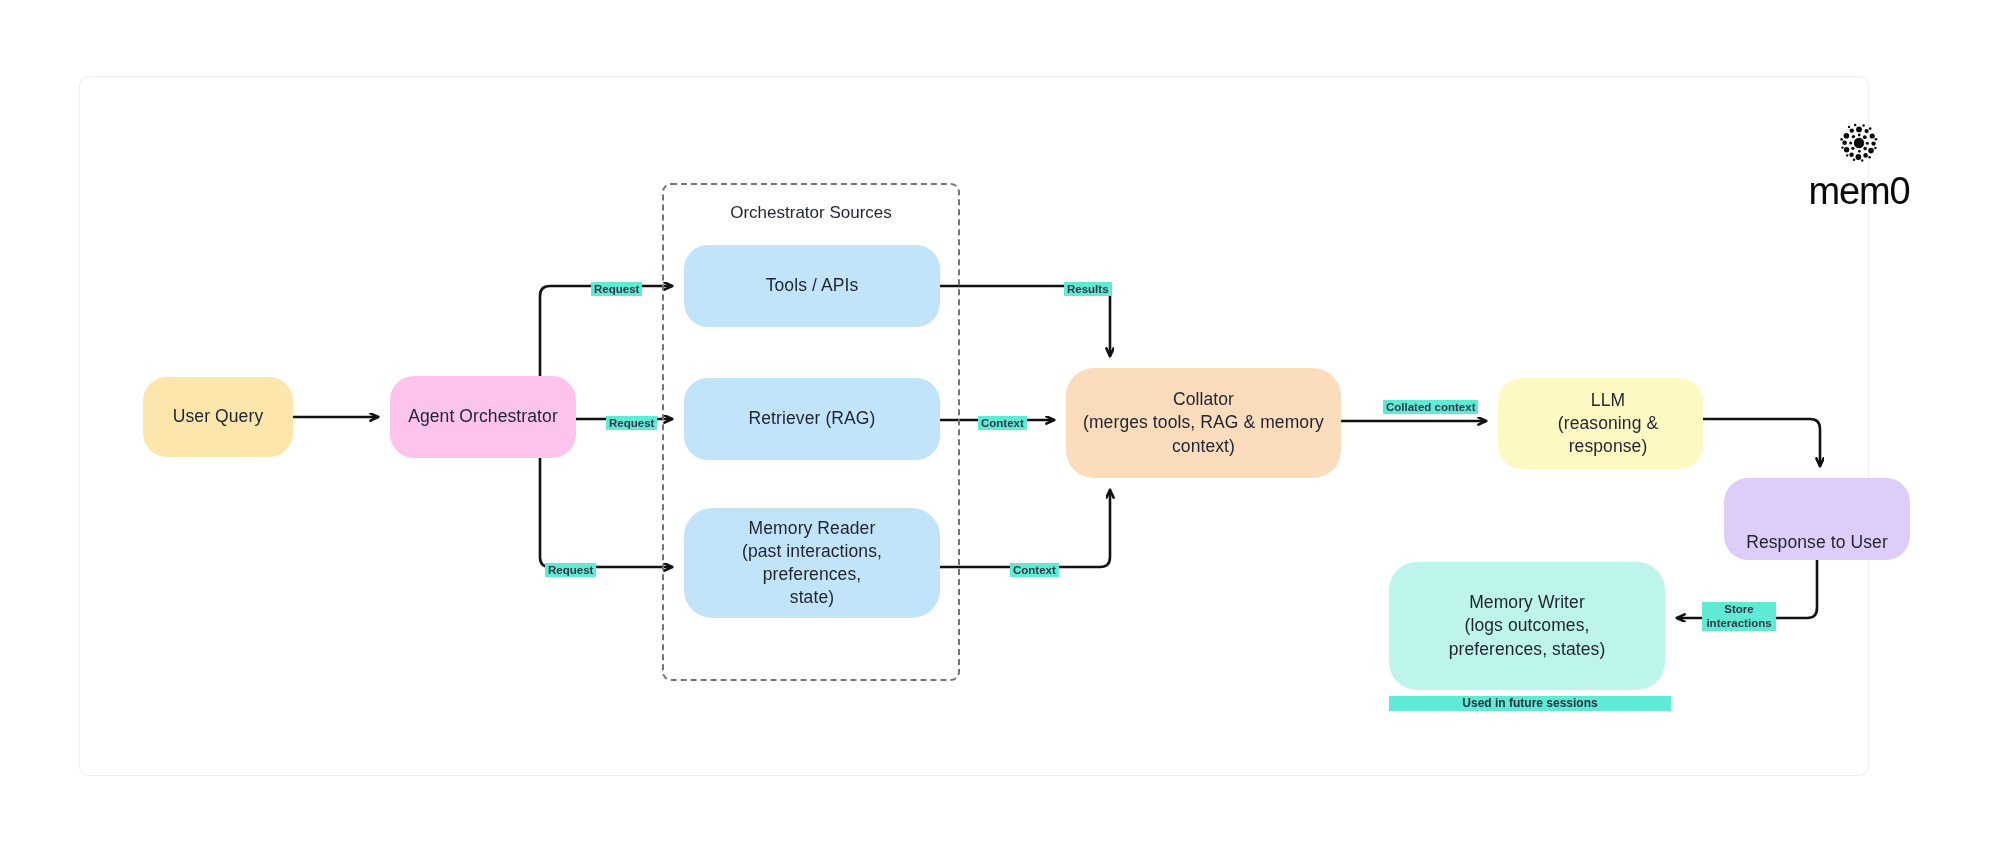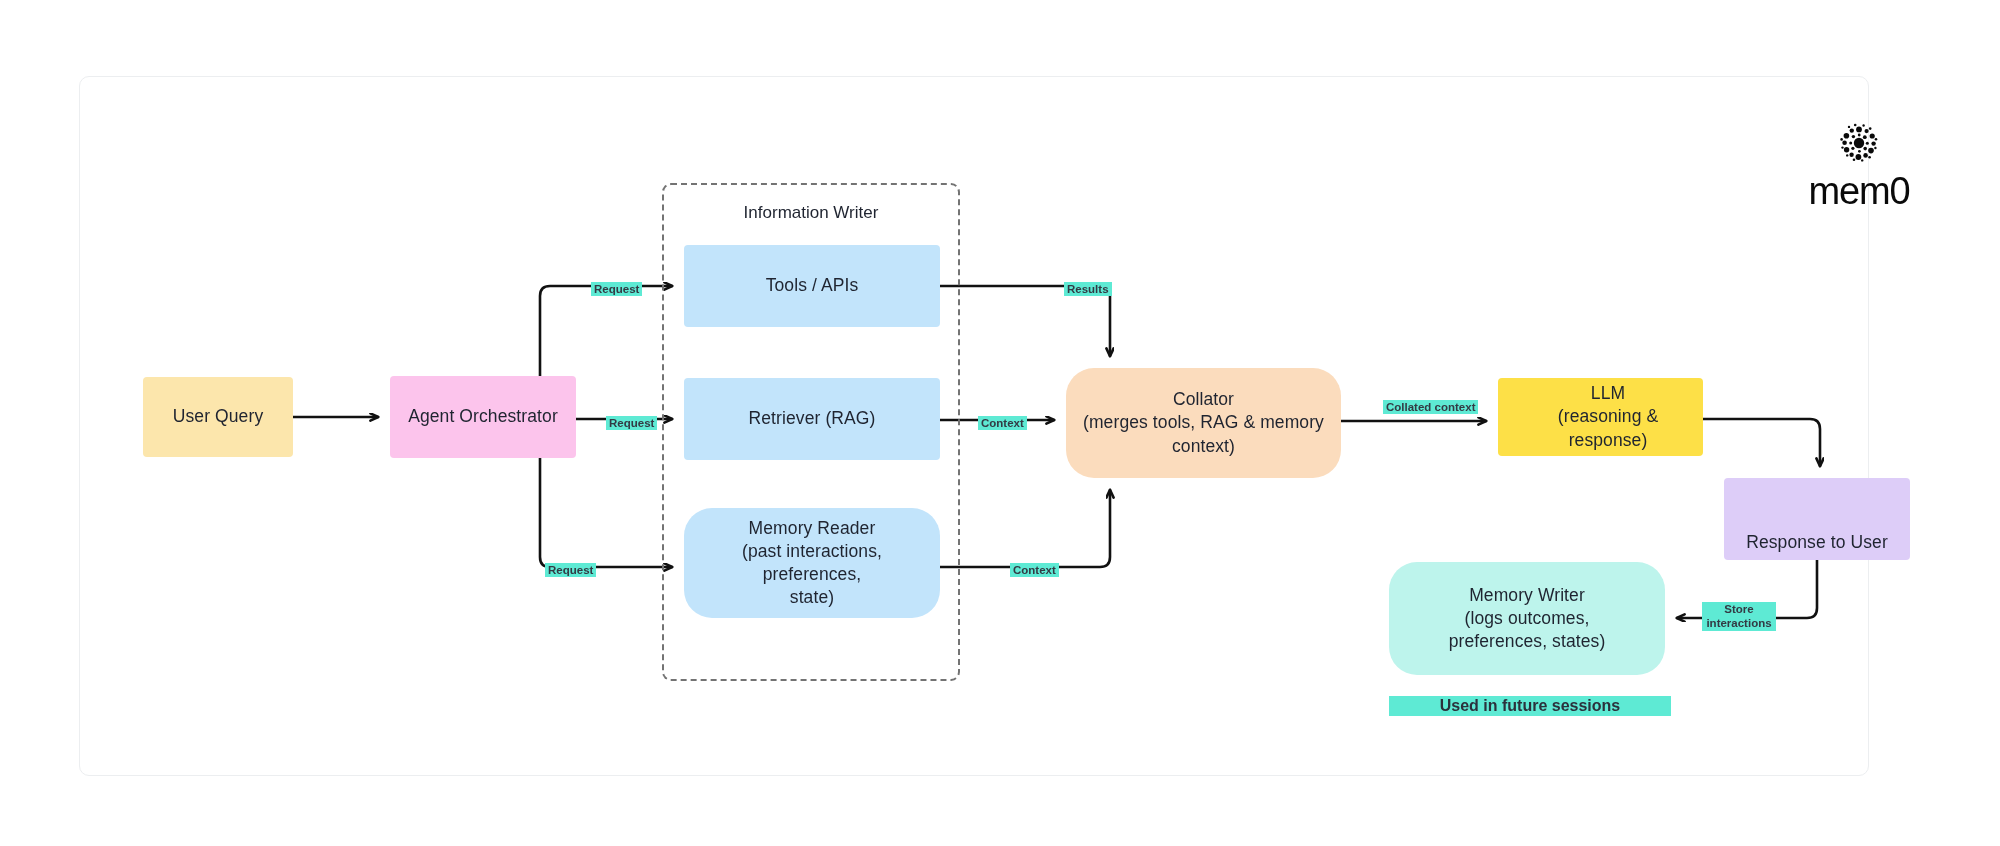--- a/index.html
+++ b/index.html
@@ -34,38 +34,38 @@
     height: 846px;
     pointer-events: none;
   }
   .node {
     position: absolute;
     box-sizing: border-box;
     display: flex;
     align-items: center;
     justify-content: center;
     text-align: center;
-    border-radius: 4px;
+    border-radius: 24px;
     color: #1f2430;
     font-size: 17.5px;
     line-height: 1.32;
     padding: 6px 12px;
     letter-spacing: 0.1px;
   }
   .node span { display: block; }
 
   #n-user-query      { left: 143px;  top: 377px; width: 150px; height: 80px;  background:#fce6ac; }
   #n-orchestrator    { left: 390px;  top: 376px; width: 186px; height: 82px;  background:#fcc4ec; }
   #n-tools           { left: 684px;  top: 245px; width: 256px; height: 82px;  background:#c2e4fb; }
   #n-retriever       { left: 684px;  top: 378px; width: 256px; height: 82px;  background:#c2e4fb; }
   #n-memory-reader   { left: 684px;  top: 508px; width: 256px; height: 110px; background:#c2e4fb; border-radius:28px; }
   #n-collator        { left: 1066px; top: 368px; width: 275px; height: 110px; background:#fbdcbd; border-radius:28px; }
-  #n-llm             { left: 1498px; top: 378px; width: 205px; height: 78px;  background:#fde047;padding-left:27px; }
+  #n-llm             { left: 1498px; top: 378px; width: 205px; height: 91px;  background:#fef9c3;padding-left:27px; }
   #n-response        { left: 1724px; top: 478px; width: 186px; height: 82px;  background:#ddcdf8;align-items:flex-end; }
-  #n-memory-writer   { left: 1389px; top: 562px; width: 276px; height: 113px; background:#bdf4ec; border-radius:28px; }
+  #n-memory-writer   { left: 1389px; top: 562px; width: 276px; height: 128px; background:#bdf4ec; border-radius:28px; }
 
   #dashed-group {
     position: absolute;
     left: 662px;
     top: 183px;
     width: 298px;
     height: 498px;
     border: 2.5px dashed #737373;
     border-radius: 9px;
     box-sizing: border-box;
@@ -93,21 +93,21 @@
   }
 
   #lbl-req-tools     { left: 591px;  top: 282px; }
   #lbl-req-retr      { left: 606px;  top: 416px; }
   #lbl-req-mem       { left: 545px;  top: 563px; }
   #lbl-results       { left: 1064px; top: 282px; }
   #lbl-ctx-retr      { left: 978px;  top: 416px; }
   #lbl-ctx-mem       { left: 1010px; top: 563px; }
   #lbl-collated      { left: 1383px; top: 400px; }
   #lbl-store         { left: 1702px; top: 602px; width: 74px; padding: 0; }
-  #lbl-future        { left: 1389px; top: 696px; width: 276px; text-align:center; font-size:16px; color:#2b313c; }
+  #lbl-future        { left: 1389px; top: 696px; width: 276px; text-align:center; font-size:12px; color:#2b313c; }
 
   #logo {
     position: absolute;
     left: 1799px;
     top: 117px;
     width: 120px;
     text-align: center;
   }
   #logo-mark { display:block; margin: 0 auto; }
   #logo-text {
@@ -151,21 +151,21 @@
 
       <path d="M1341,421 L1486,421" marker-end="url(#ah)"></path>
 
       <path d="M1703,419 L1810,419 Q1820,419 1820,429 L1820,466" marker-end="url(#ah)"></path>
 
       <path d="M1817,560 L1817,608 Q1817,618 1807,618 L1677,618" marker-end="url(#ah)"></path>
     </g>
   </svg>
 
   <div id="dashed-group"></div>
-  <div id="group-title">Information Writer</div>
+  <div id="group-title">Orchestrator Sources</div>
 
   <div class="node" id="n-user-query">
     <span>User Query</span>
   </div>
 
   <div class="node" id="n-orchestrator">
     <span>Agent Orchestrator</span>
   </div>
 
   <div class="node" id="n-tools">

